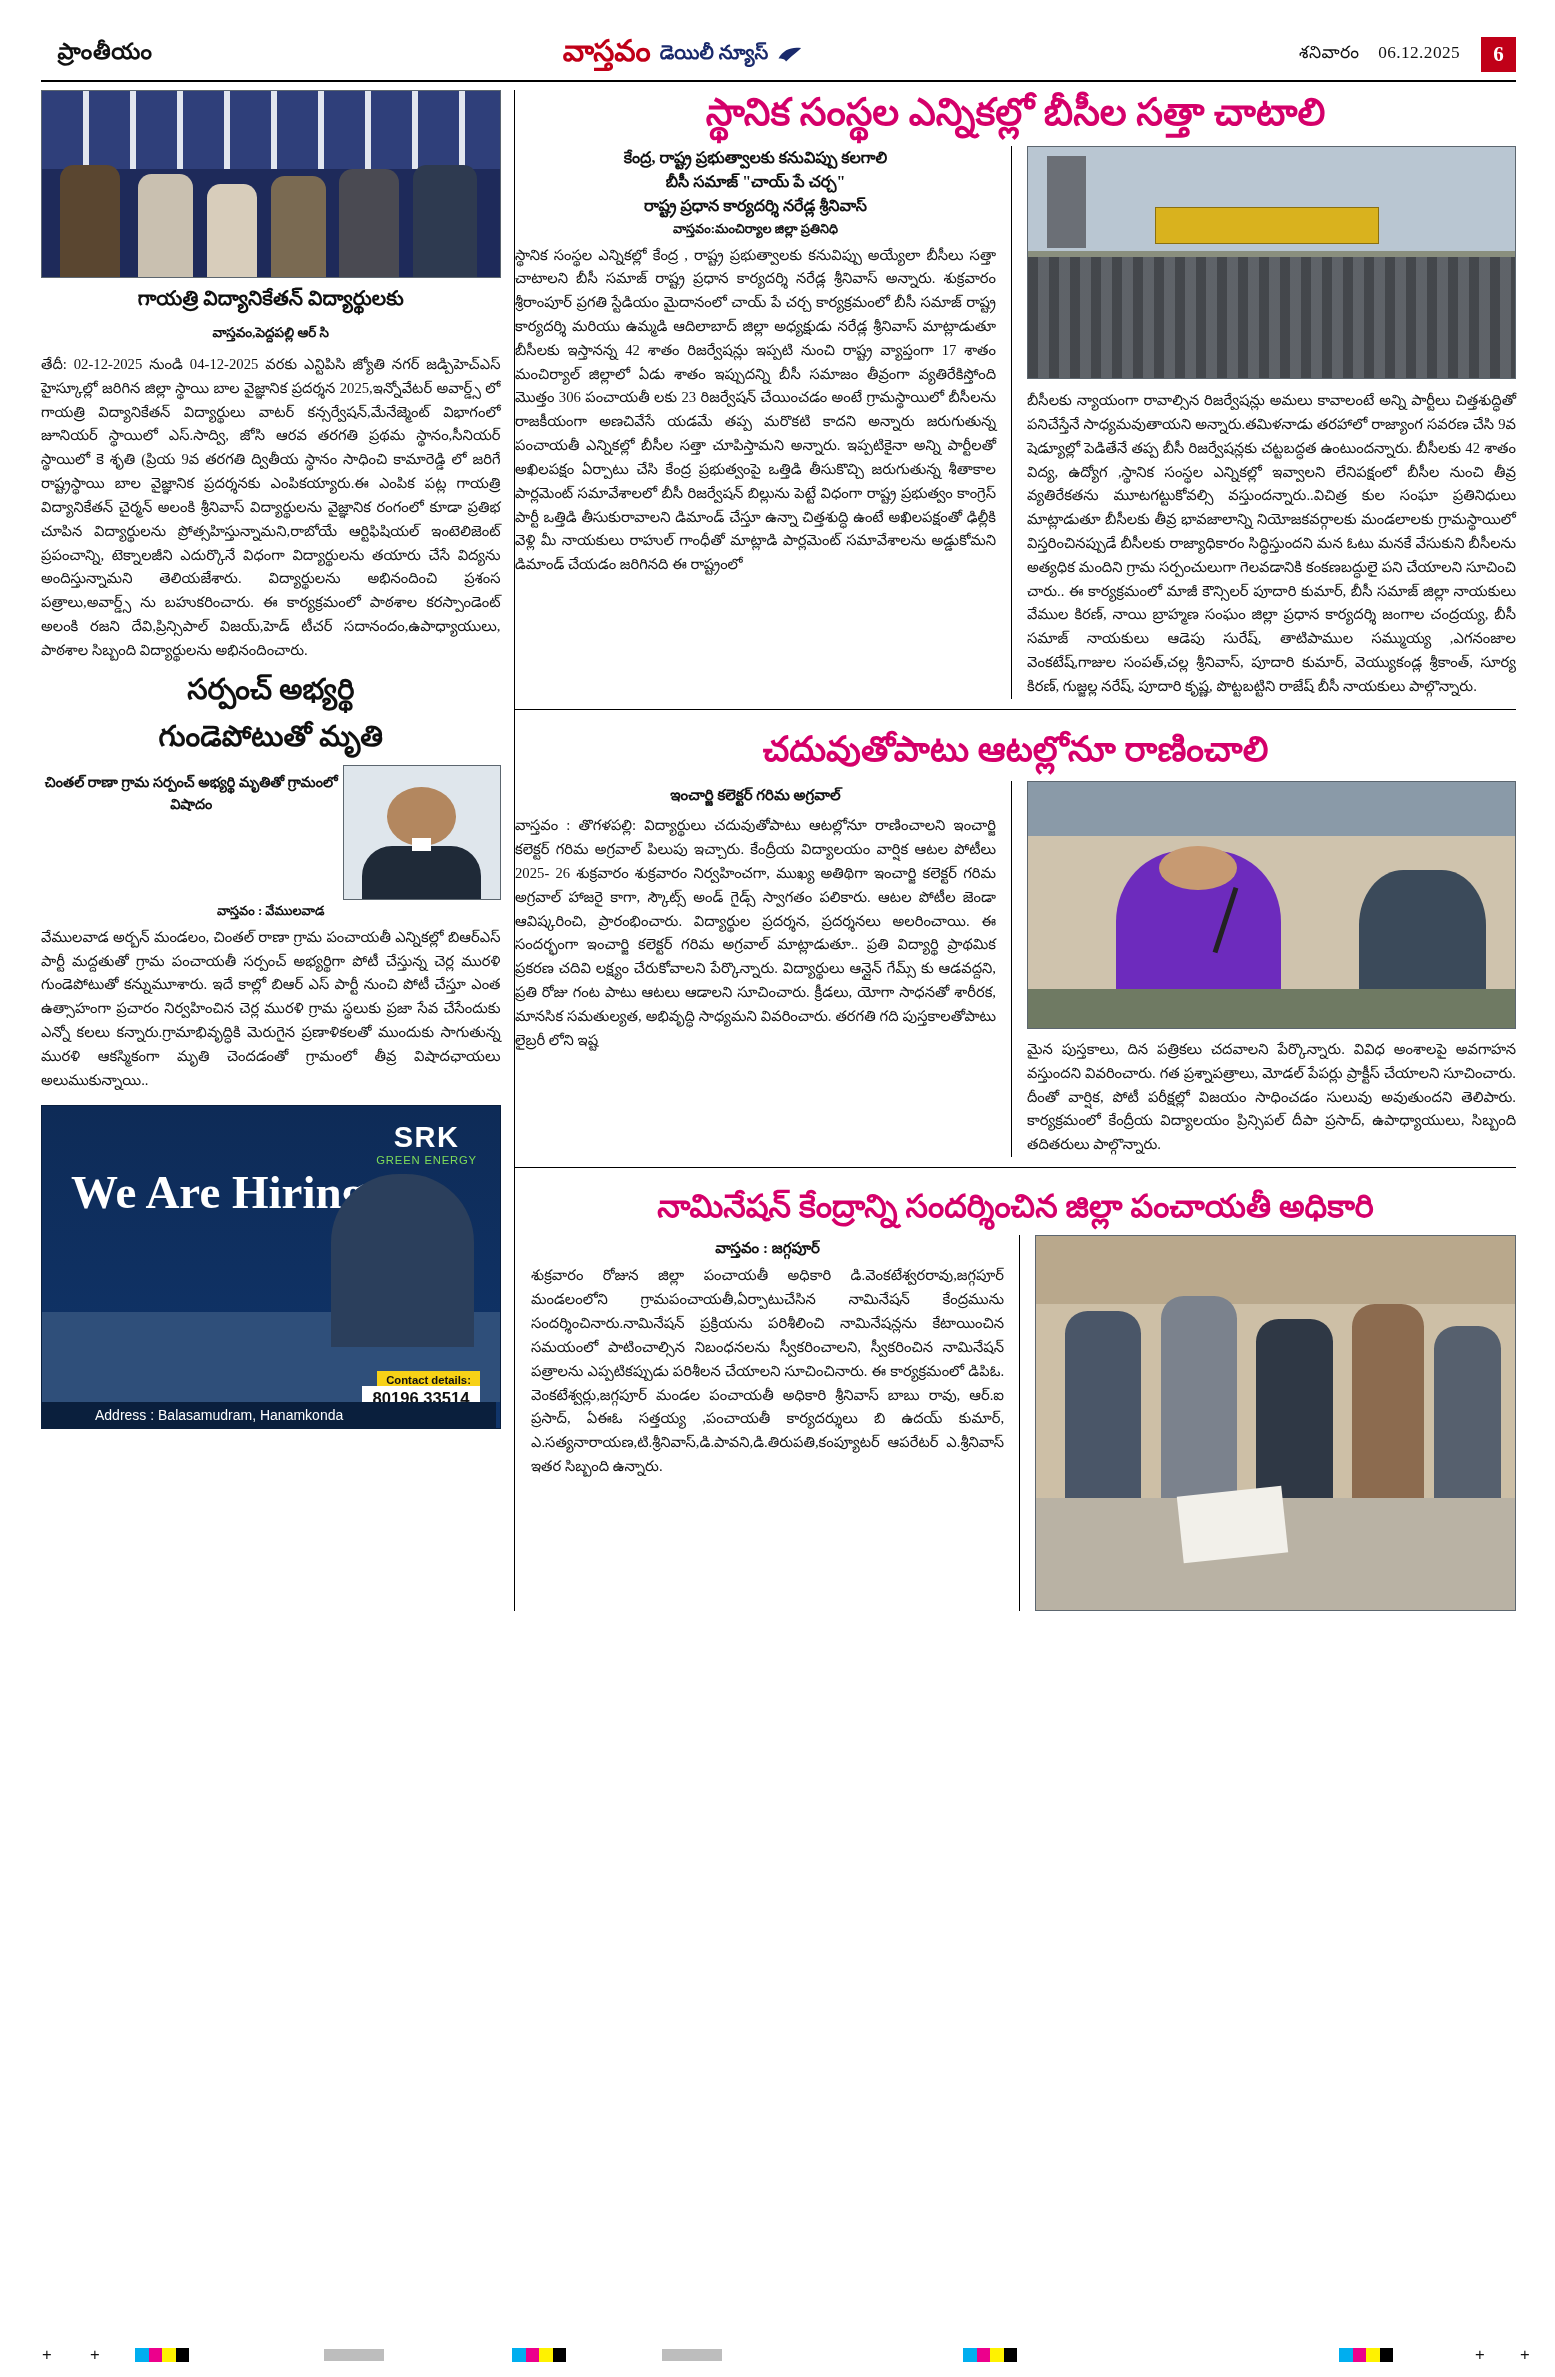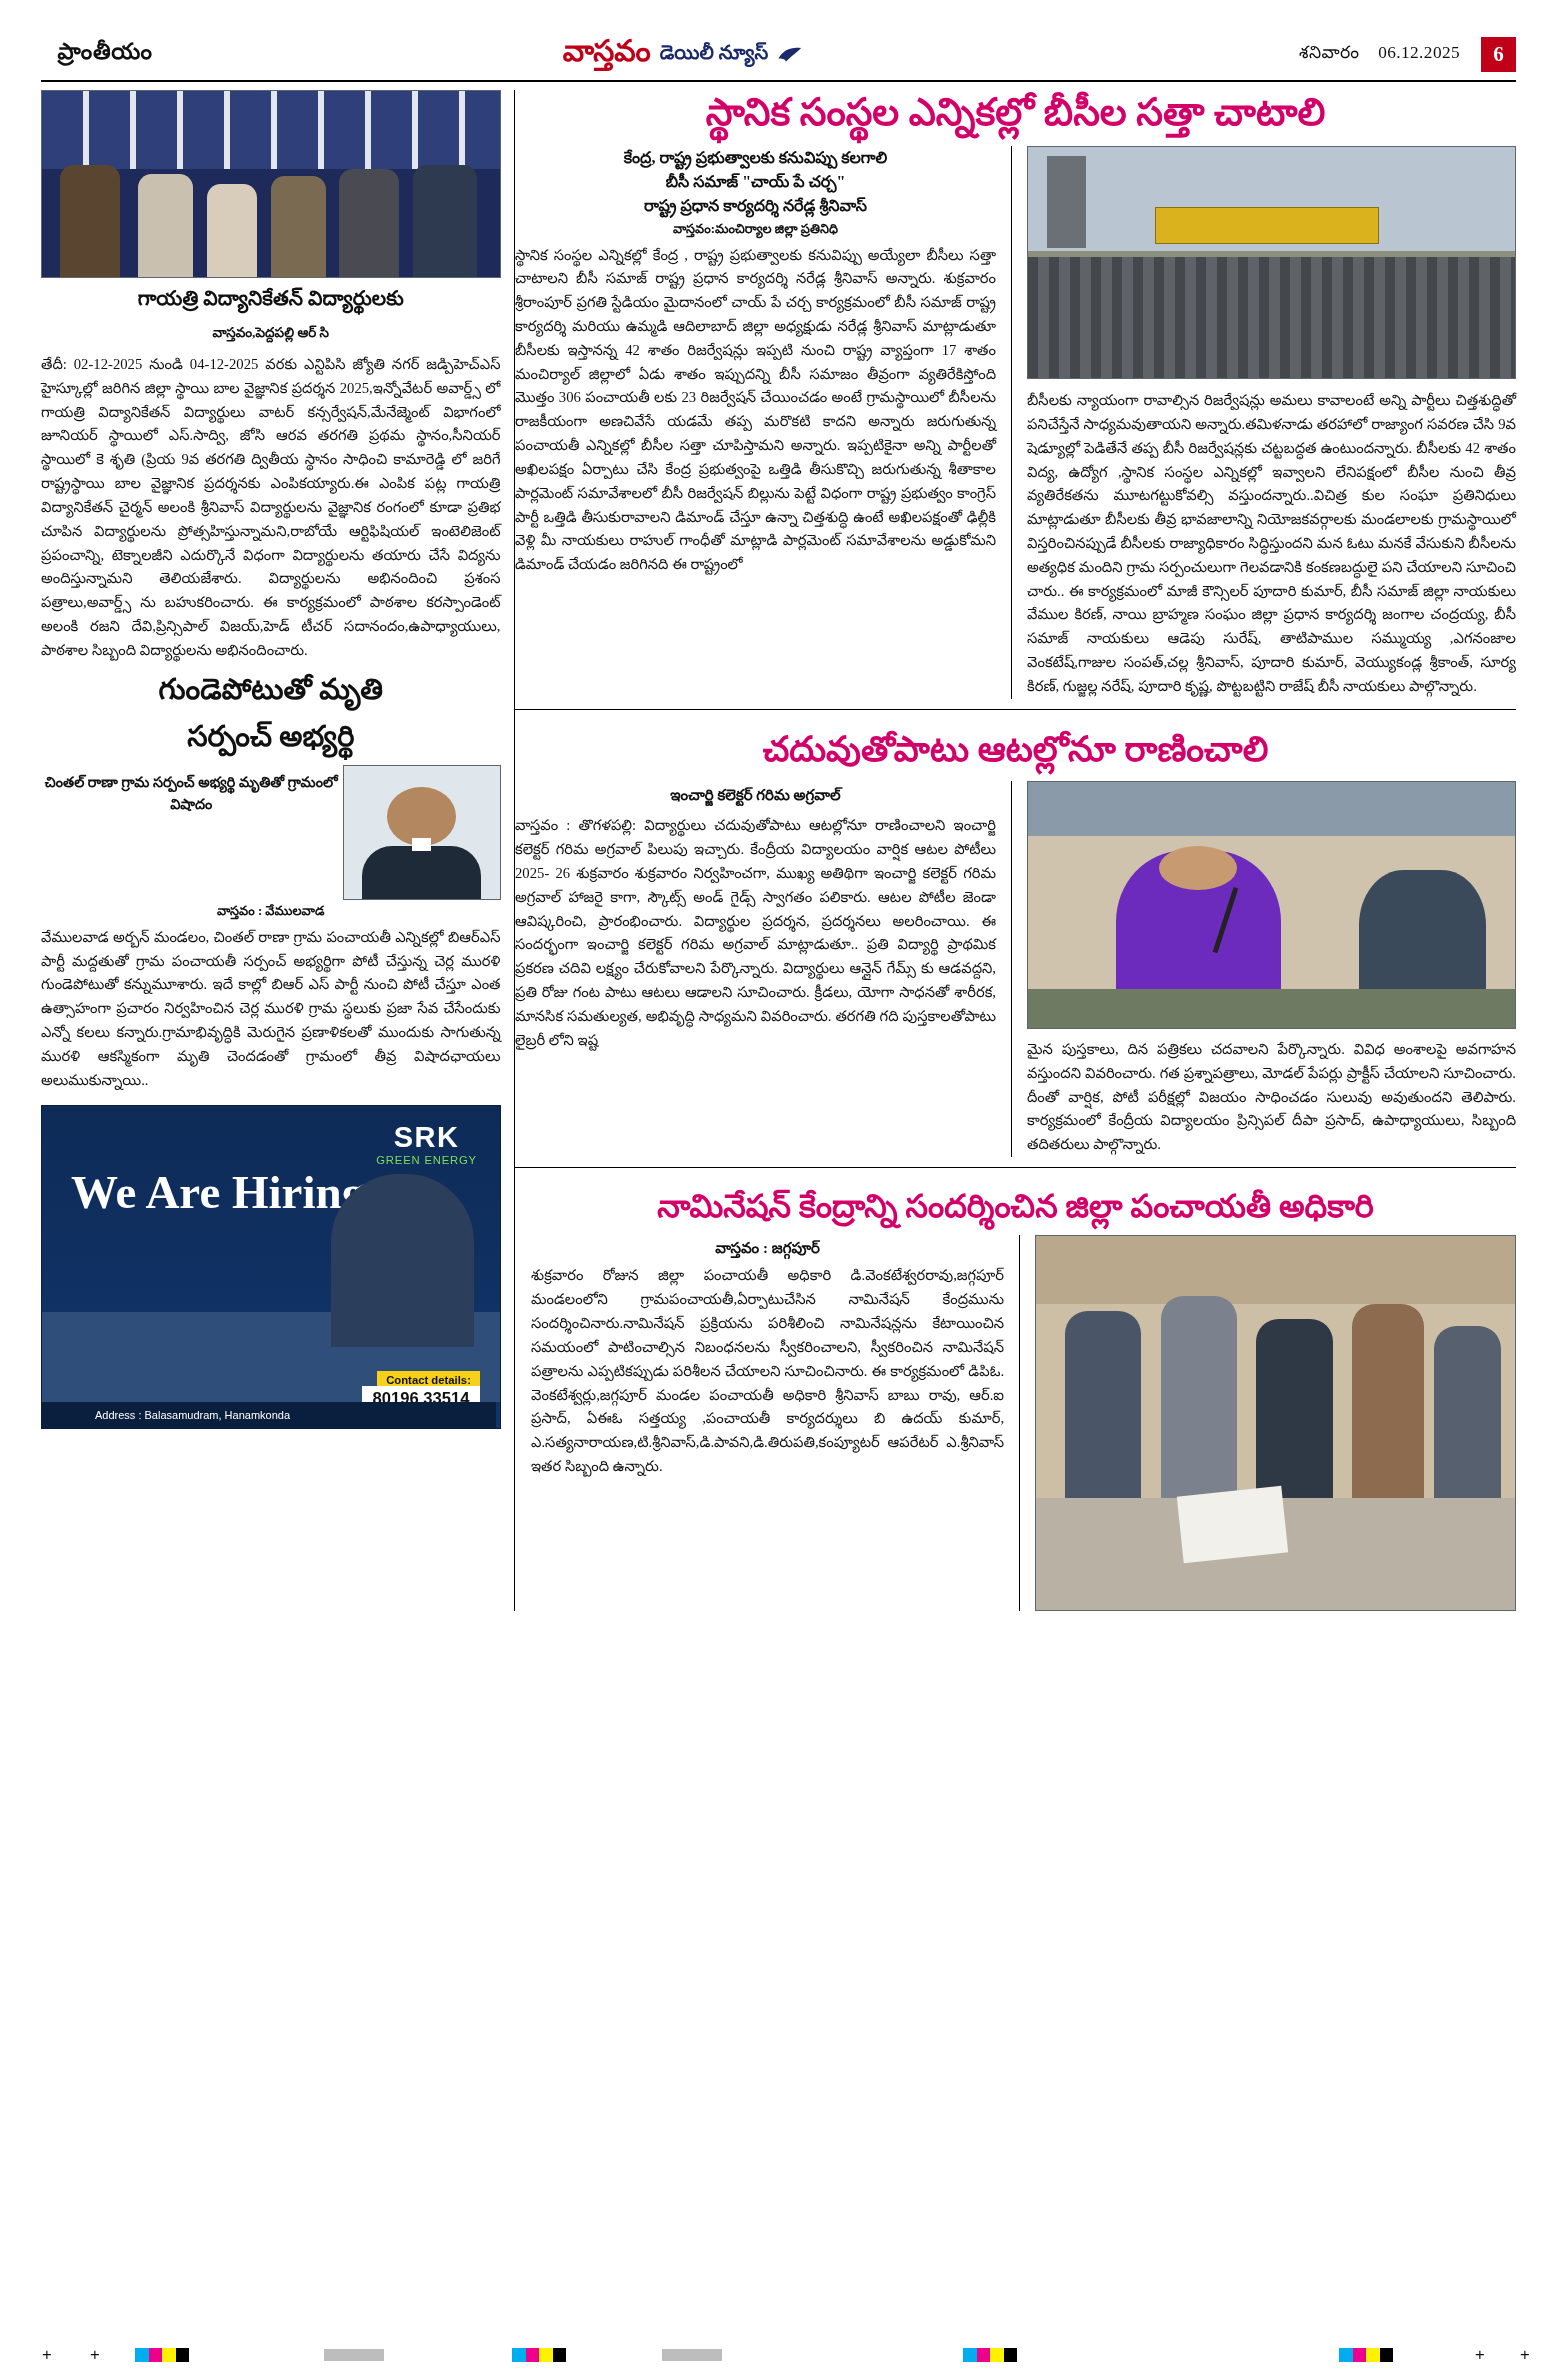--- a/index.html
+++ b/index.html
@@ -202,21 +202,21 @@
     padding: 3px 9px;
   }
   .ad-phone {
     position:absolute; right: 19.6px; bottom: 16.6px;
     background:#fff; color:#111; font-size: 16.6px; font-weight:bold;
     padding: 2.3px 10.5px;
   }
   .ad-address {
     position:absolute; left: 0; right: 4px; bottom: 0;
     height: 25.6px; background:#0a1f3d; color:#fff;
-    font-size: 11px; display:flex; align-items:center; padding-left: 53px;
+    font-size: 14px; display:flex; align-items:center; padding-left: 53px;
   }
   .ad-roof {
     position:absolute; left:0; bottom: 25.6px; width: 100%; height: 90px;
     background: repeating-linear-gradient(90deg,#2f4f7a 0 13.5px,#1d3characters 0 0);
     background-color:#2f4f7a;
   }
 
   
   .main-headline {
     font-size: 38px;
@@ -307,22 +307,22 @@
           <div style="position:absolute;left:50%;bottom:0;width:12%;height:54%;background:#7a6a52;border-radius:13.5px 13.5px 0 0;"></div>
           <div style="position:absolute;left:65%;bottom:0;width:13%;height:58%;background:#4a4a52;border-radius:13.5px 13.5px 0 0;"></div>
           <div style="position:absolute;left:81%;bottom:0;width:14%;height:60%;background:#2e3a50;border-radius:13.5px 13.5px 0 0;"></div>
         </div>
       </div>
 
       <div class="award-head1 tel">గాయత్రి విద్యానికేతన్ విద్యార్థులకు</div>
       <div class="award-byline tel">వాస్తవం,పెద్దపల్లి ఆర్ సి</div>
       <div class="bodytext">తేదీ: 02-12-2025 నుండి 04-12-2025 వరకు ఎన్టిపిసి జ్యోతి నగర్ జడ్పిహెచ్ఎస్ హైస్కూల్లో జరిగిన జిల్లా స్థాయి బాల వైజ్ఞానిక ప్రదర్శన 2025,ఇన్నోవేటర్ అవార్డ్స్ లో గాయత్రి విద్యానికేతన్ విద్యార్థులు వాటర్ కన్సర్వేషన్,మేనేజ్మెంట్ విభాగంలో జూనియర్ స్థాయిలో ఎస్.సాద్వి, జోసి ఆరవ తరగతి ప్రథమ స్థానం,సీనియర్ స్థాయిలో కె శృతి (ప్రియ 9వ తరగతి ద్వితీయ స్థానం సాధించి కామారెడ్డి లో జరిగే రాష్ట్రస్థాయి బాల వైజ్ఞానిక ప్రదర్శనకు ఎంపికయ్యారు.ఈ ఎంపిక పట్ల గాయత్రి విద్యానికేతన్ చైర్మన్ అలంకి శ్రీనివాస్ విద్యార్థులను వైజ్ఞానిక రంగంలో కూడా ప్రతిభ చూపిన విద్యార్థులను ప్రోత్సహిస్తున్నామని,రాబోయే ఆర్టిఫిషియల్ ఇంటెలిజెంట్ ప్రపంచాన్ని, టెక్నాలజీని ఎదుర్కొనే విధంగా విద్యార్థులను తయారు చేసే విద్యను అందిస్తున్నామని తెలియజేశారు. విద్యార్థులను అభినందించి ప్రశంస పత్రాలు,అవార్డ్స్ ను బహుకరించారు. ఈ కార్యక్రమంలో పాఠశాల కరస్పాండెంట్ అలంకి రజని దేవి,ప్రిన్సిపాల్ విజయ్,హెడ్ టీచర్ సదానందం,ఉపాధ్యాయులు, పాఠశాల సిబ్బంది విద్యార్థులను అభినందించారు.</div>
 
+      <div class="sarpanch-head tel">సర్పంచ్ అభ్యర్థి</div>
       <div class="sarpanch-head tel">గుండెపోటుతో మృతి</div>
-      <div class="sarpanch-head tel">సర్పంచ్ అభ్యర్థి</div>
 
       <div class="sarpanch-row">
         <div class="sarpanch-cap tel">చింతల్ రాణా గ్రామ సర్పంచ్ అభ్యర్థి మృతితో గ్రామంలో విషాదం</div>
         <div class="photo sarpanch-photo">
           <div class="ph-inner">
             <div style="position:absolute;inset:0;background:#dfe6ec;"></div>
             <div style="position:absolute;left:28%;top:16%;width:44%;height:44%;background:#b3875f;border-radius:50%;"></div>
             <div style="position:absolute;left:12%;bottom:0;width:76%;height:40%;background:#1f2a38;border-radius:30px 30px 0 0;"></div>
             <div style="position:absolute;left:44%;bottom:36%;width:12%;height:10%;background:#ffffff;"></div>
           </div>

